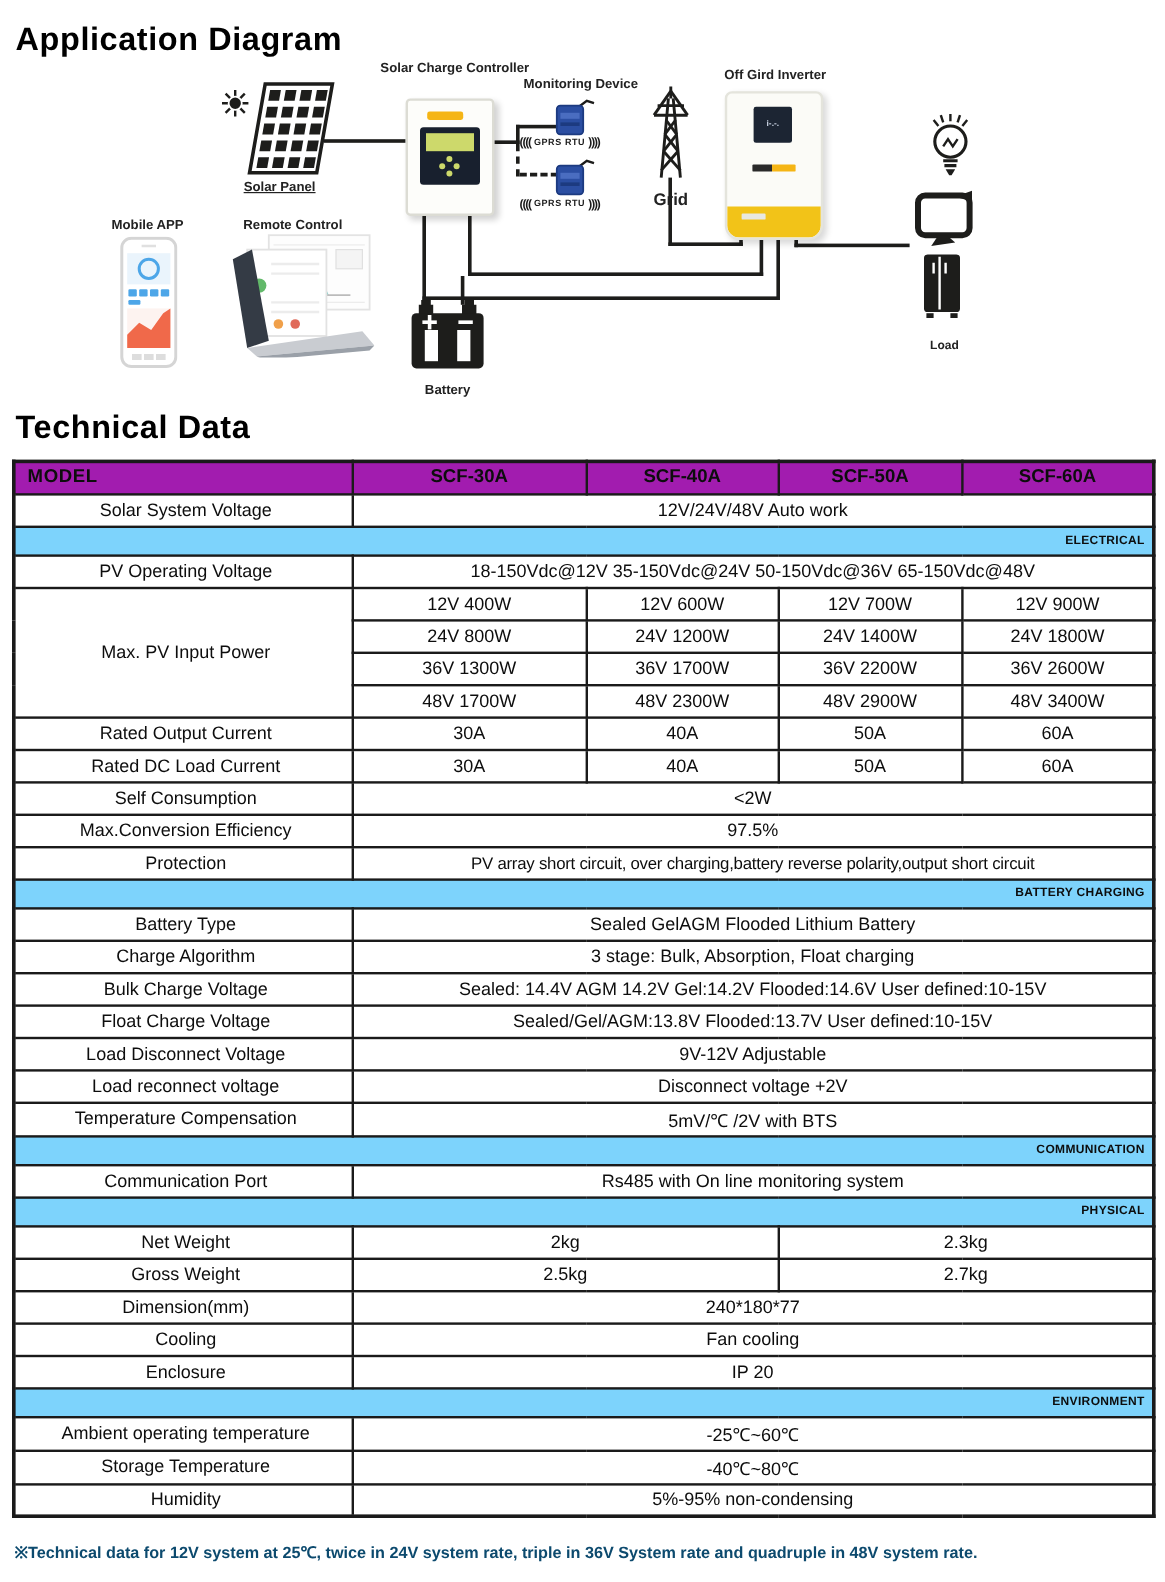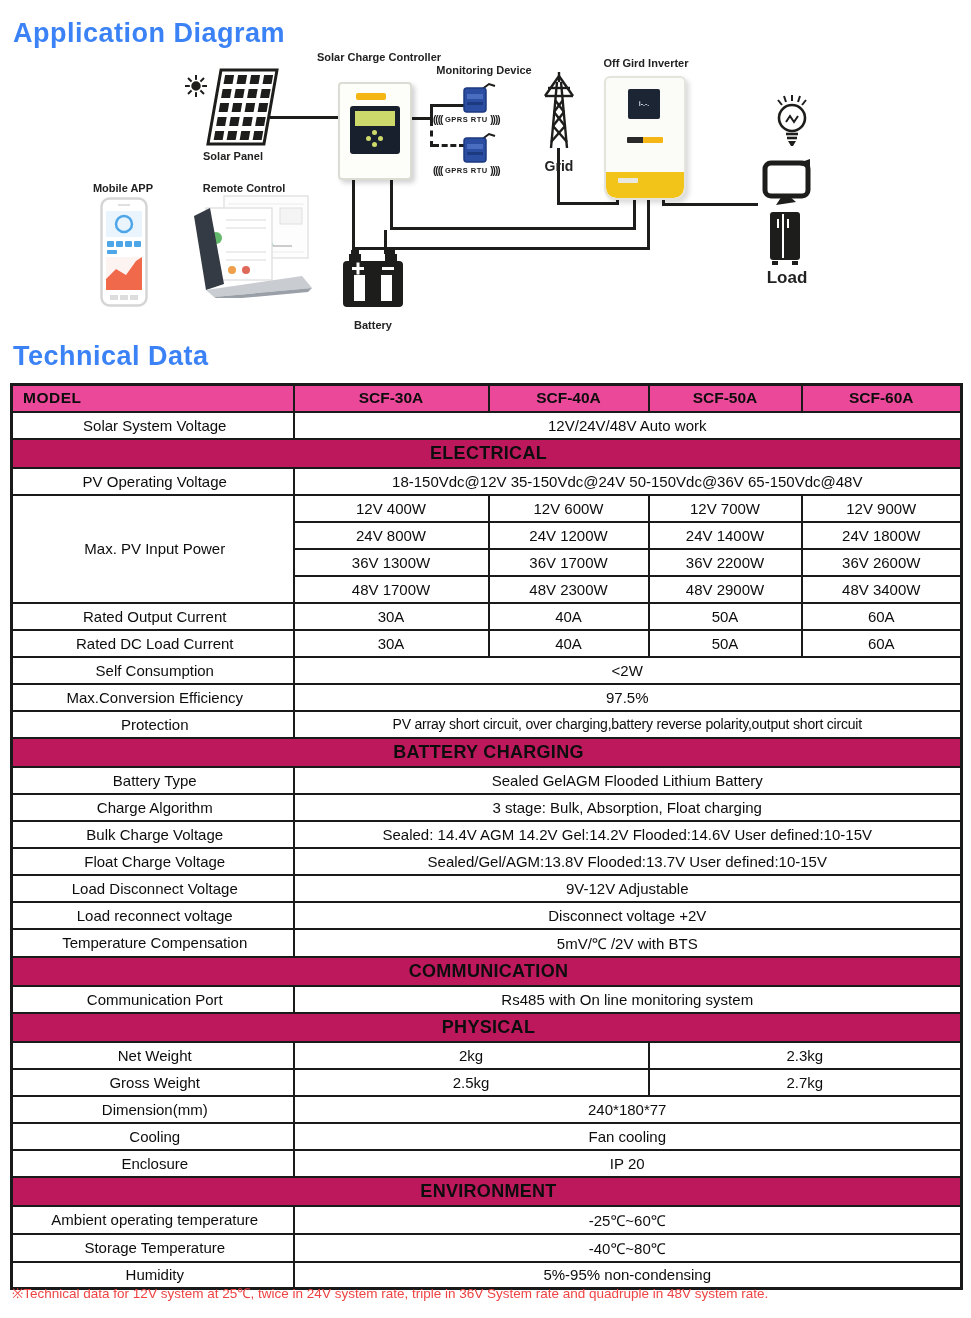--- a/index.html
+++ b/index.html
@@ -5,21 +5,21 @@
   * { box-sizing: border-box; margin: 0; padding: 0; }
   html, body { background: #ffffff; }
   body {
     width: 971px; height: 1318px;
     font-family: "Liberation Sans", sans-serif;
     color: #111; position: relative; overflow: hidden;
   }
 
   
   .big-title {
-    font-size: 27px; font-weight: bold; color: #3b82f6; letter-spacing: 0.5px;
+    font-size: 27px; font-weight: bold; color: #000000; letter-spacing: 0.5px;
   }
   #app-title { position: absolute; left: 13px; top: 18px; }
   #tech-title { position: absolute; left: 13px; top: 341px; }
 
   
   #diagram { position: absolute; left: 0; top: 0; width: 971px; height: 340px; }
   .dlabel {
     position: absolute; font-weight: bold; color: #222;
     font-size: 11px; text-align: center; white-space: nowrap;
   }
@@ -63,32 +63,32 @@
   
   #spec-table {
     position: absolute; left: 10px; top: 383px; width: 950px;
     border-collapse: collapse; table-layout: fixed;
     border: 3px solid #1a1a1a;
   }
   #spec-table td, #spec-table th {
     border: 2px solid #1a1a1a; font-size: 15px; padding: 3px 6px;
     height: 27px; text-align: center; font-weight: normal; color: #0d0d0d;
   }
-  #spec-table th { background: #ec4899; font-weight: bold; font-size: 15.5px; }
+  #spec-table th { background: #a21caf; font-weight: bold; font-size: 15.5px; }
   #spec-table th.model-head { text-align: left; padding-left: 10px; letter-spacing: 0.5px; }
   #spec-table td.lbl { text-align: center; padding-left: 10px; }
   #spec-table td.sect {
-    background: #be185d; text-align: center; padding-left: 10px;
-    font-weight: bold; font-size: 18px; height: 24px; letter-spacing: 0.3px;
+    background: #7dd3fc; text-align: right; padding-left: 10px;
+    font-weight: bold; font-size: 10px; height: 24px; letter-spacing: 0.3px;
   }
   #spec-table td.tight { font-size: 14px; letter-spacing: -0.2px; padding: 3px 14px; }
 
   #footnote {
     position: absolute; left: 12px; top: 1284px; width: 950px;
-    font-weight: normal; font-size: 13.5px; color: #ef4444; white-space: nowrap;
+    font-weight: bold; font-size: 13.5px; color: #0c4a6e; white-space: nowrap;
   }
 </style>
 </head>
 <body>
 
 <div id="diagram">
   <h1 id="app-title" class="big-title">Application Diagram</h1>
 
   <div class="wire" style="left:270px;top:116px;width:68px;height:3px;"></div>
   <div class="wire" style="left:412px;top:117px;width:21px;height:3px;"></div>
@@ -136,21 +136,21 @@
           <rect x="18" y="47" width="9" height="9"></rect>
           <rect x="31" y="47" width="9" height="9"></rect>
           <rect x="44" y="47" width="9" height="9"></rect>
         <rect x="5" y="61" width="9" height="9"></rect>
           <rect x="18" y="61" width="9" height="9"></rect>
           <rect x="31" y="61" width="9" height="9"></rect>
           <rect x="44" y="61" width="9" height="9"></rect>
       </g>
     </g>
   </svg>
-  <div class="dlabel" style="left:190px;top:150px;width:86px;">Solar Panel</div>
+  <div class="dlabel" style="left:190px;top:150px;width:86px;text-decoration:underline;">Solar Panel</div>
 
   <div class="dlabel" style="left:313px;top:51px;width:132px;">Solar Charge Controller</div>
   <div class="controller">
     <div class="ctrl-logo"></div>
     <div class="ctrl-lcd">
       <div class="ctrl-screen"></div>
       <div class="ctrl-dpad">
           <i></i>
           <i></i>
           <i></i>
@@ -231,21 +231,21 @@
     <path d="M20,38 L14,47 L34,44 L27,38 Z" fill="#1d1d1b"></path>
   </svg>
   <svg style="position:absolute;left:768px;top:210px;" width="36" height="56" viewBox="0 0 36 56">
     <rect x="2" y="2" width="30" height="48" rx="3" fill="#1d1d1b"></rect>
     <line x1="15" y1="4" x2="15" y2="48" stroke="#ffffff" stroke-width="2"></line>
     <line x1="10" y1="9" x2="10" y2="18" stroke="#ffffff" stroke-width="2"></line>
     <line x1="20" y1="9" x2="20" y2="18" stroke="#ffffff" stroke-width="2"></line>
     <rect x="4" y="51" width="6" height="4" fill="#1d1d1b"></rect>
       <rect x="24" y="51" width="6" height="4" fill="#1d1d1b"></rect>
   </svg>
-  <div class="dlabel" style="left:762px;top:268px;width:50px;font-size:17px;">Load</div>
+  <div class="dlabel" style="left:762px;top:283px;width:50px;font-size:10px;">Load</div>
 
   <div class="dlabel" style="left:86px;top:182px;width:74px;">Mobile APP</div>
   <svg style="position:absolute;left:100px;top:197px;" width="48" height="110" viewBox="0 0 48 110">
     <rect x="1.5" y="1.5" width="45" height="107" rx="8" fill="#ffffff" stroke="#d5d5d5" stroke-width="2.5"></rect>
     <line x1="18" y1="8" x2="30" y2="8" stroke="#e0e0e0" stroke-width="2"></line>
     <rect x="6" y="14" width="36" height="26" fill="#eaf4fc"></rect>
     <circle cx="24" cy="27" r="8" fill="none" stroke="#4da6e8" stroke-width="2.5"></circle>
     <g fill="#4da6e8">
       <rect x="7" y="44" width="7" height="6" rx="1"></rect>
         <rect x="16" y="44" width="7" height="6" rx="1"></rect>

